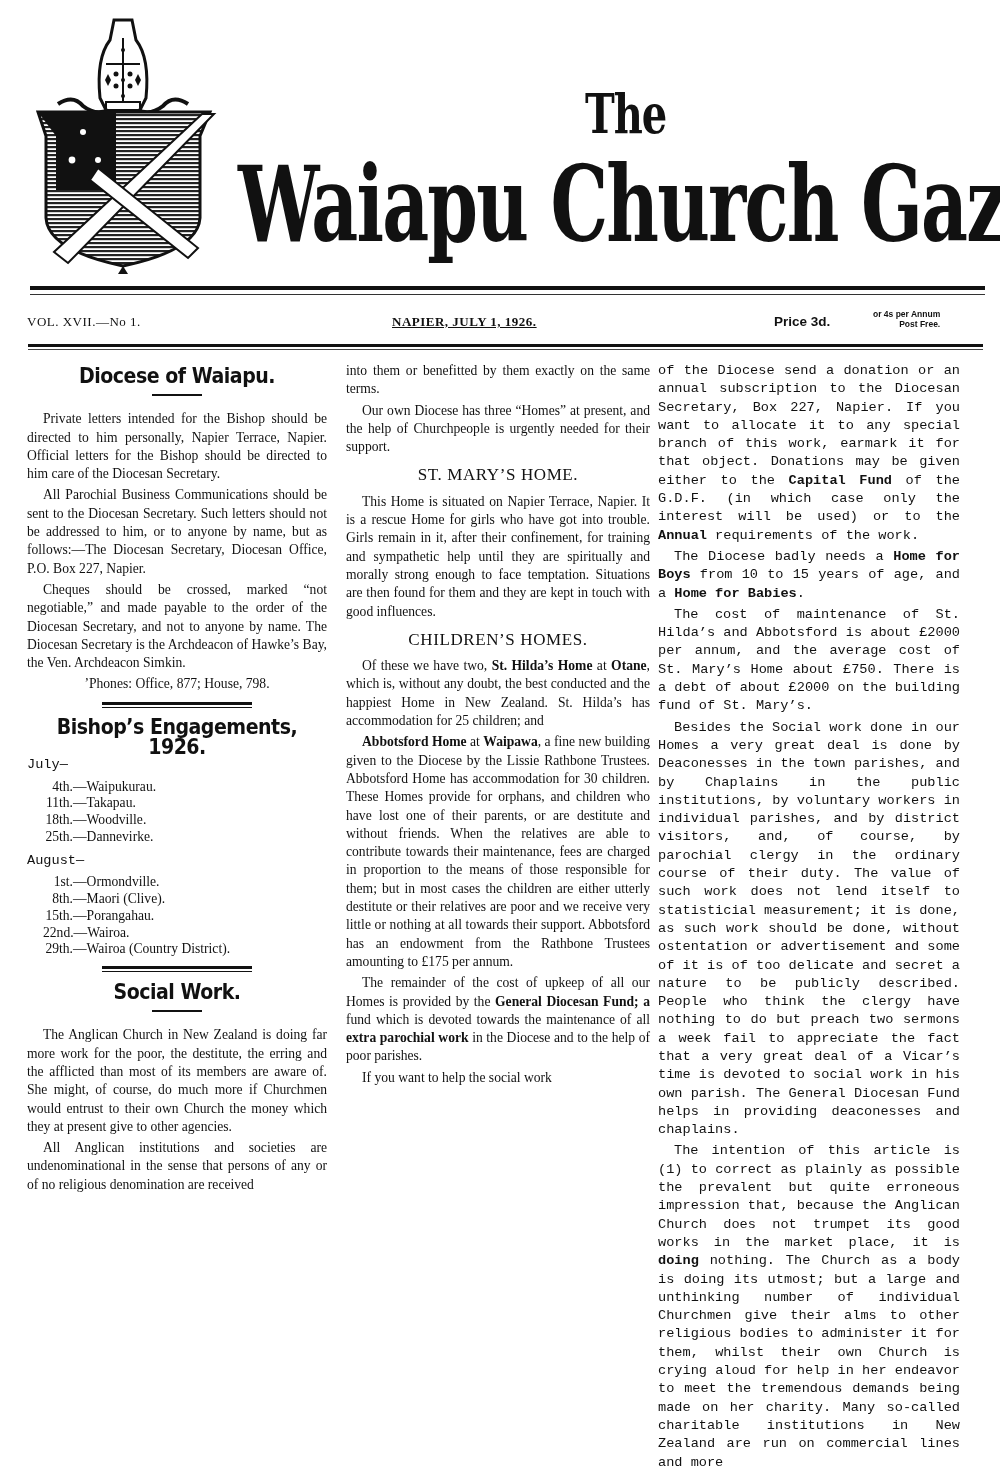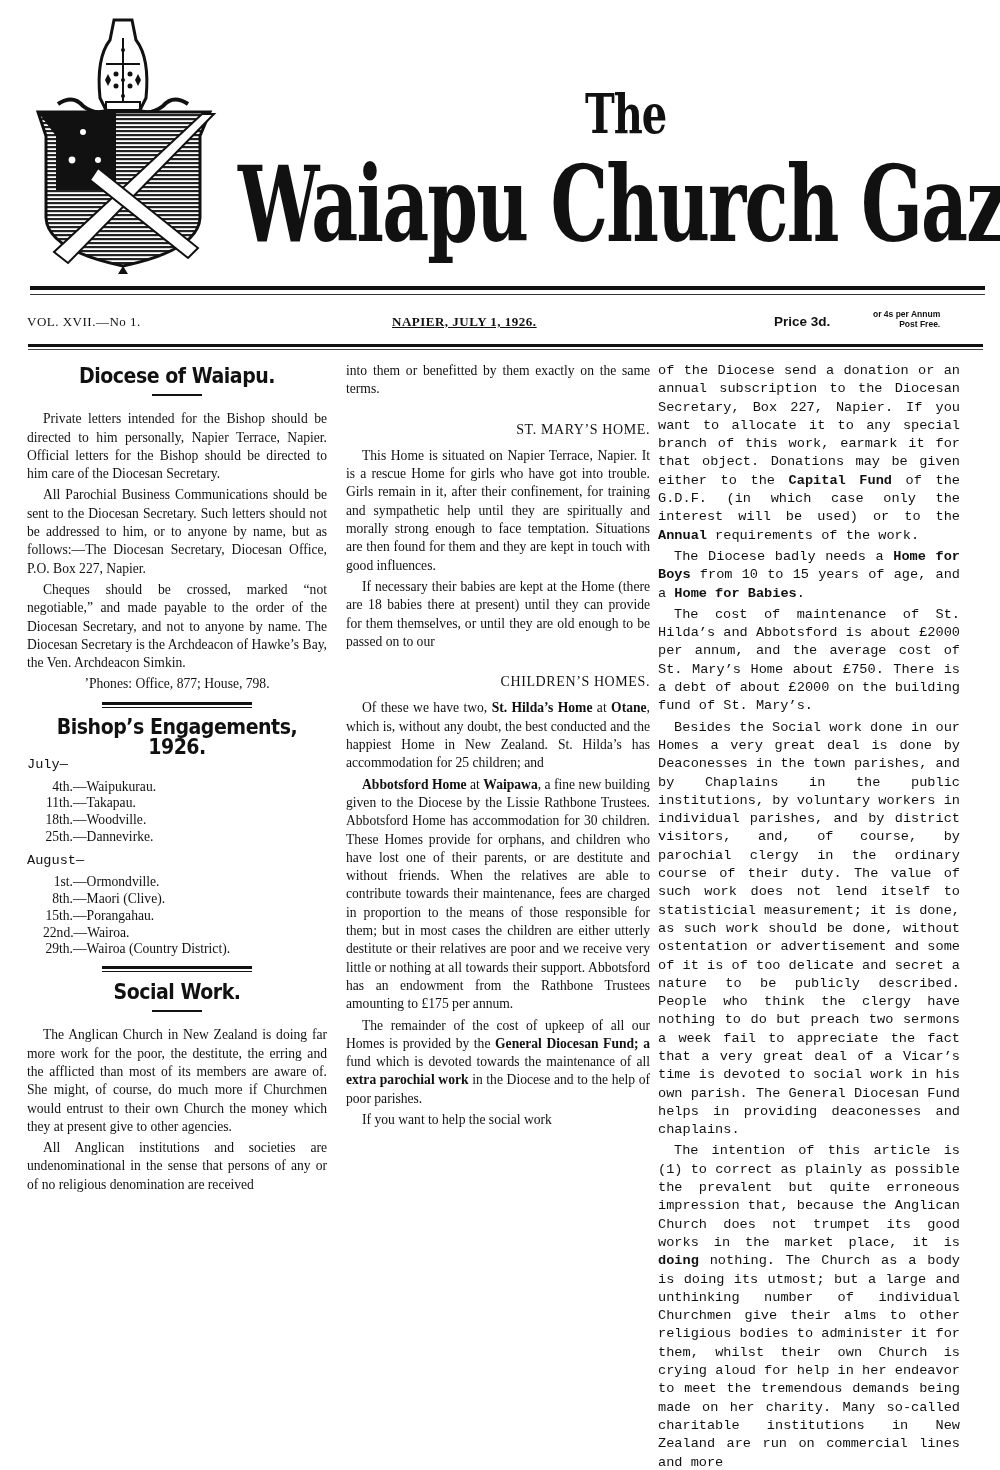--- a/index.html
+++ b/index.html
@@ -55,21 +55,21 @@
   .col p.noindent { text-indent: 0; }
   .col b { font-weight: bold; }
 
   .gothic-head {
     font-family: "DejaVu Sans", sans-serif; font-weight: bold; font-size: 19px;
     text-align: center; letter-spacing: -0.5px; margin: 4px 0 0 0;
     transform: scaleY(1.15);
   }
   .short-rule { width: 50px; height: 2px; background: #111; margin: 10px auto 14px; }
   .double-rule { width: 150px; margin: 8px auto 10px; border-top: 3px solid #111; border-bottom: 1px solid #111; height: 2px; }
-  .caps-head { text-align: right; font-size: 14px; letter-spacing: 0.6px; margin: 22px 0 8px; }
+  .caps-head { text-align: center; font-size: 17px; letter-spacing: 0.6px; margin: 10px 0 8px; }
   .phones { text-align: center; margin: 6px 0 0; }
   .month { margin: 2px 0 4px 0; font-family: Liberation Mono, monospace; }
   .eng-list { margin: 0 0 6px 0; padding: 0; list-style: none; }
   .eng-list li { padding-left: 16px; line-height: 16.8px; white-space: nowrap; }
   .eng-list li .d { display: inline-block; min-width: 30px; text-align: right; }
 </style>
 </head>
 <body>
 
 <div class="masthead">
@@ -160,23 +160,23 @@
   <div class="double-rule"></div>
 
   <h2 class="gothic-head">Social Work.</h2>
   <div class="short-rule"></div>
   <p>The Anglican Church in New Zealand is doing far more work for the poor, the destitute, the erring and the afflicted than most of its members are aware of. She might, of course, do much more if Churchmen would entrust to their own Church the money which they at present give to other agencies.</p>
   <p>All Anglican institutions and societies are undenominational in the sense that persons of any or of no religious denomination are received</p>
 </div>
 
 <div class="col col2">
   <p class="noindent">into them or benefitted by them exactly on the same terms.</p>
+  <p>Our own Diocese has three “Homes” at present, and the help of Churchpeople is urgently needed for their support.</p>
   <div class="caps-head">ST. MARY’S HOME.</div>
   <p>This Home is situated on Napier Terrace, Napier. It is a rescue Home for girls who have got into trouble. Girls remain in it, after their confinement, for training and sympathetic help until they are spiritually and morally strong enough to face temptation. Situations are then found for them and they are kept in touch with good influences.</p>
-  <p>If necessary their babies are kept at the Home (there are 18 babies there at present) until they can provide for them themselves, or until they are old enough to be passed on to our</p>
   <div class="caps-head">CHILDREN’S HOMES.</div>
   <p><span>Of these we have two, </span><b>St. Hilda’s Home</b><span> at </span><b>Otane</b><span>, which is, without any doubt, the best conducted and the happiest Home in New Zealand. St. Hilda’s has accommodation for 25 children; and</span></p>
   <p><b>Abbotsford Home</b><span> at </span><b>Waipawa</b><span>, a fine new building given to the Diocese by the Lissie Rathbone Trustees. Abbotsford Home has accommodation for 30 children. These Homes provide for orphans, and children who have lost one of their parents, or are destitute and without friends. When the relatives are able to contribute towards their maintenance, fees are charged in proportion to the means of those responsible for them; but in most cases the children are either utterly destitute or their relatives are poor and we receive very little or nothing at all towards their support. Abbotsford has an endowment from the Rathbone Trustees amounting to £175 per annum.</span></p>
   <p><span>The remainder of the cost of upkeep of all our Homes is provided by the </span><b>General Diocesan Fund; a</b><span> fund which is devoted towards the maintenance of all </span><b>extra parochial work</b><span> in the Diocese and to the help of poor parishes.</span></p>
   <p>If you want to help the social work</p>
 </div>
 
 <div class="col col3">
   <p class="noindent"><span>of the Diocese send a donation or an annual subscription to the Diocesan Secretary, Box 227, Napier. If you want to allocate it to any special branch of this work, earmark it for that object. Donations may be given either to the </span><b>Capital Fund</b><span> of the G.D.F. (in which case only the interest will be used) or to the </span><b>Annual</b><span> requirements of the work.</span></p>
   <p><span>The Diocese badly needs a </span><b>Home for Boys</b><span> from 10 to 15 years of age, and a </span><b>Home for Babies</b><span>.</span></p>

